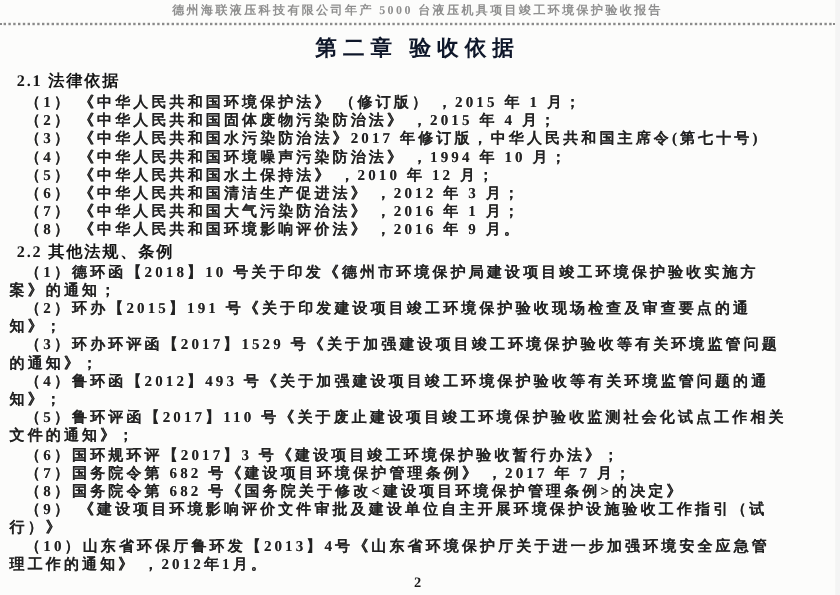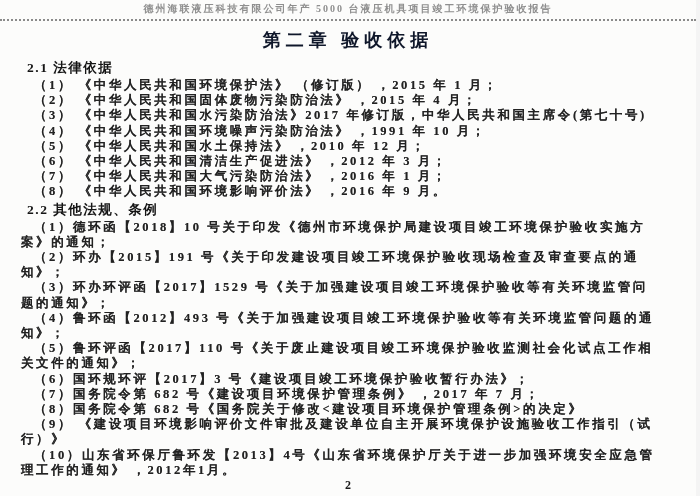--- a/index.html
+++ b/index.html
@@ -33,21 +33,20 @@
     text-align:center;
     font-size:18px;
     font-weight:bold;
     color:#0f172a;
     letter-spacing:5px;
     margin-top:7px;
   }
   .content{
     padding:6px 40px 0 8px;
     color:#1d1d1d;
-    margin-left:13px;
   }
   .section-heading{
     font-size:13.5px;
     font-weight:bold;
     letter-spacing:1.5px;
     margin:1px 0 1px 6px;
     color:#151515;
   }
   .item{
     margin:0;
@@ -78,21 +77,21 @@
   <div class="header-rule"></div>
 
   <div class="doc-title">第二章 验收依据</div>
 
   <div class="content">
 
     <div class="section-heading">2.1 法律依据</div>
     <p class="item">（1） 《中华人民共和国环境保护法》 （修订版） ，2015 年 1 月；</p>
     <p class="item">（2） 《中华人民共和国固体废物污染防治法》 ，2015 年 4 月；</p>
     <p class="item">（3） 《中华人民共和国水污染防治法》2017 年修订版，中华人民共和国主席令(第七十号)</p>
-    <p class="item">（4） 《中华人民共和国环境噪声污染防治法》 ，1991 年 10 月；</p>
+    <p class="item">（4） 《中华人民共和国环境噪声污染防治法》 ，1994 年 10 月；</p>
     <p class="item">（5） 《中华人民共和国水土保持法》 ，2010 年 12 月；</p>
     <p class="item">（6） 《中华人民共和国清洁生产促进法》 ，2012 年 3 月；</p>
     <p class="item">（7） 《中华人民共和国大气污染防治法》 ，2016 年 1 月；</p>
     <p class="item">（8） 《中华人民共和国环境影响评价法》 ，2016 年 9 月。</p>
 
     <div class="section-heading">2.2 其他法规、条例</div>
     <p class="item">（1）德环函【2018】10 号关于印发《德州市环境保护局建设项目竣工环境保护验收实施方案》的通知；</p>
     <p class="item">（2）环办【2015】191 号《关于印发建设项目竣工环境保护验收现场检查及审查要点的通知》；</p>
     <p class="item">（3）环办环评函【2017】1529 号《关于加强建设项目竣工环境保护验收等有关环境监管问题的通知》；</p>
     <p class="item">（4）鲁环函【2012】493 号《关于加强建设项目竣工环境保护验收等有关环境监管问题的通知》；</p>

